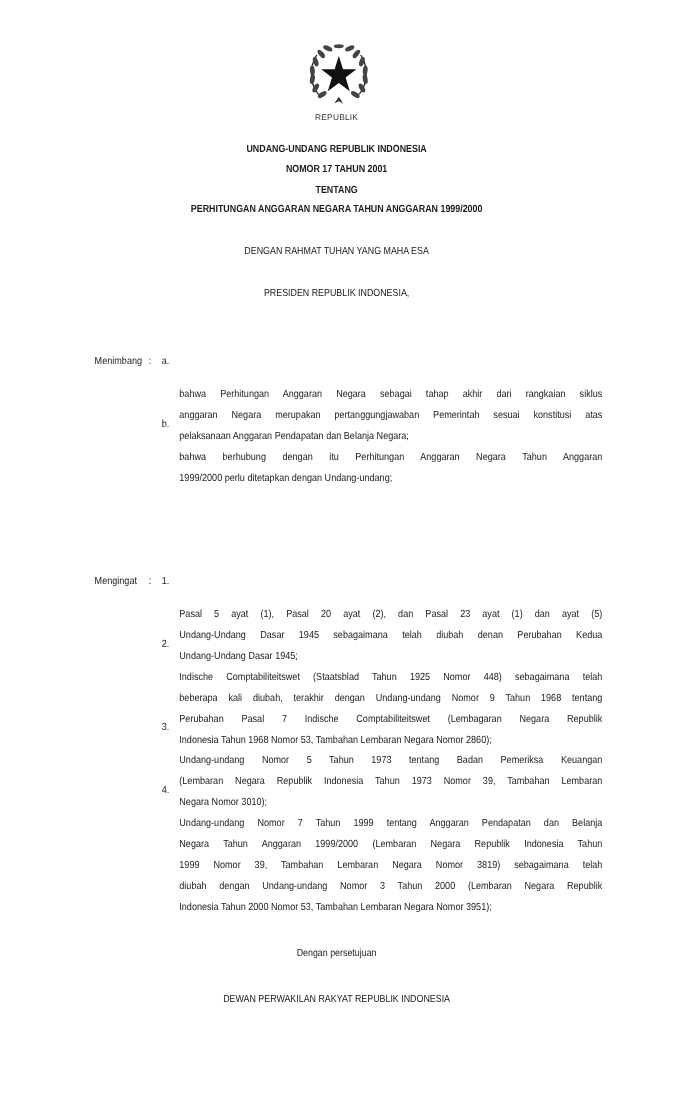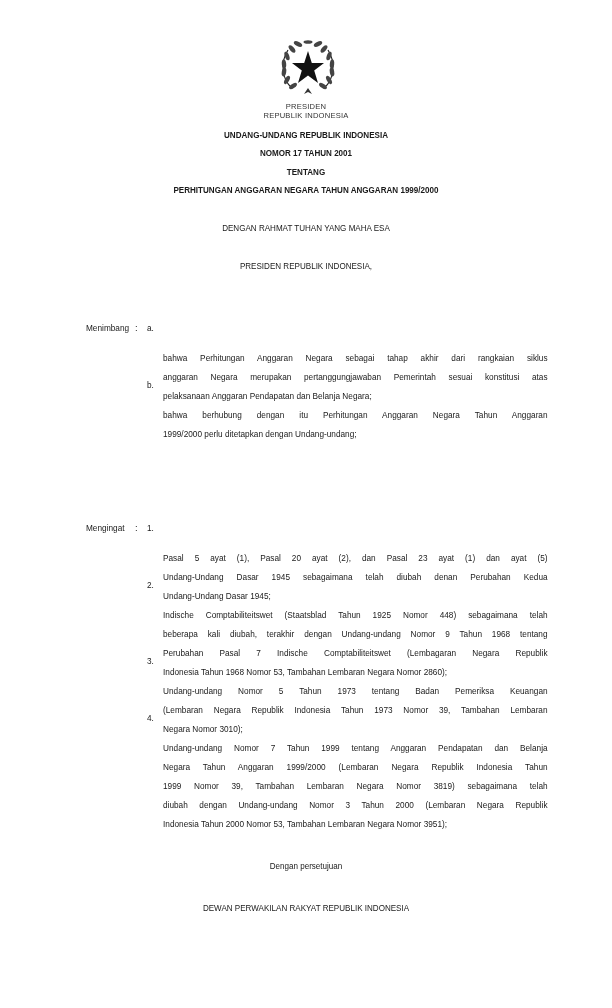--- a/index.html
+++ b/index.html
@@ -48,22 +48,21 @@
         <ellipse cx="45" cy="48" rx="2.2" ry="4.5" transform="rotate(-55 45 48)"></ellipse>
         <ellipse cx="46" cy="11" rx="2.2" ry="4.5" transform="rotate(40 46 11)"></ellipse>
         <ellipse cx="40" cy="6" rx="2.2" ry="4.5" transform="rotate(65 40 6)"></ellipse>
         <ellipse cx="30" cy="4" rx="4.5" ry="1.8"></ellipse>
       </g>
       <path d="M30 50 L26 56 L30 54 L34 56 Z" fill="#333"></path>
       <polygon fill="#111" points="30,13 33.8,25 46,25 36.2,32.5 40,45 30,37.5 20,45 23.8,32.5 14,25 26.2,25"></polygon>
     </svg>
   </div>
 
-  <div class="center caption" style="top:102px;">PRESIDEN</div>
-  <div class="center caption" style="top:111px;">REPUBLIK INDONESIA</div>
+  <div class="center caption" style="top:102px;">REPUBLIK</div>
 
   <div class="center title" style="top:129px;">UNDANG-UNDANG REPUBLIK INDONESIA</div>
   <div class="center title" style="top:147px;">NOMOR 17 TAHUN 2001</div>
   <div class="center title" style="top:166px;">TENTANG</div>
   <div class="center title" style="top:184px;">PERHITUNGAN ANGGARAN NEGARA TAHUN ANGGARAN 1999/2000</div>
 
   <div class="center plain" style="top:222px;">DENGAN RAHMAT TUHAN YANG MAHA ESA</div>
   <div class="center plain" style="top:260px;">PRESIDEN REPUBLIK INDONESIA,</div>
 
   <div class="section" style="top:318px;">

